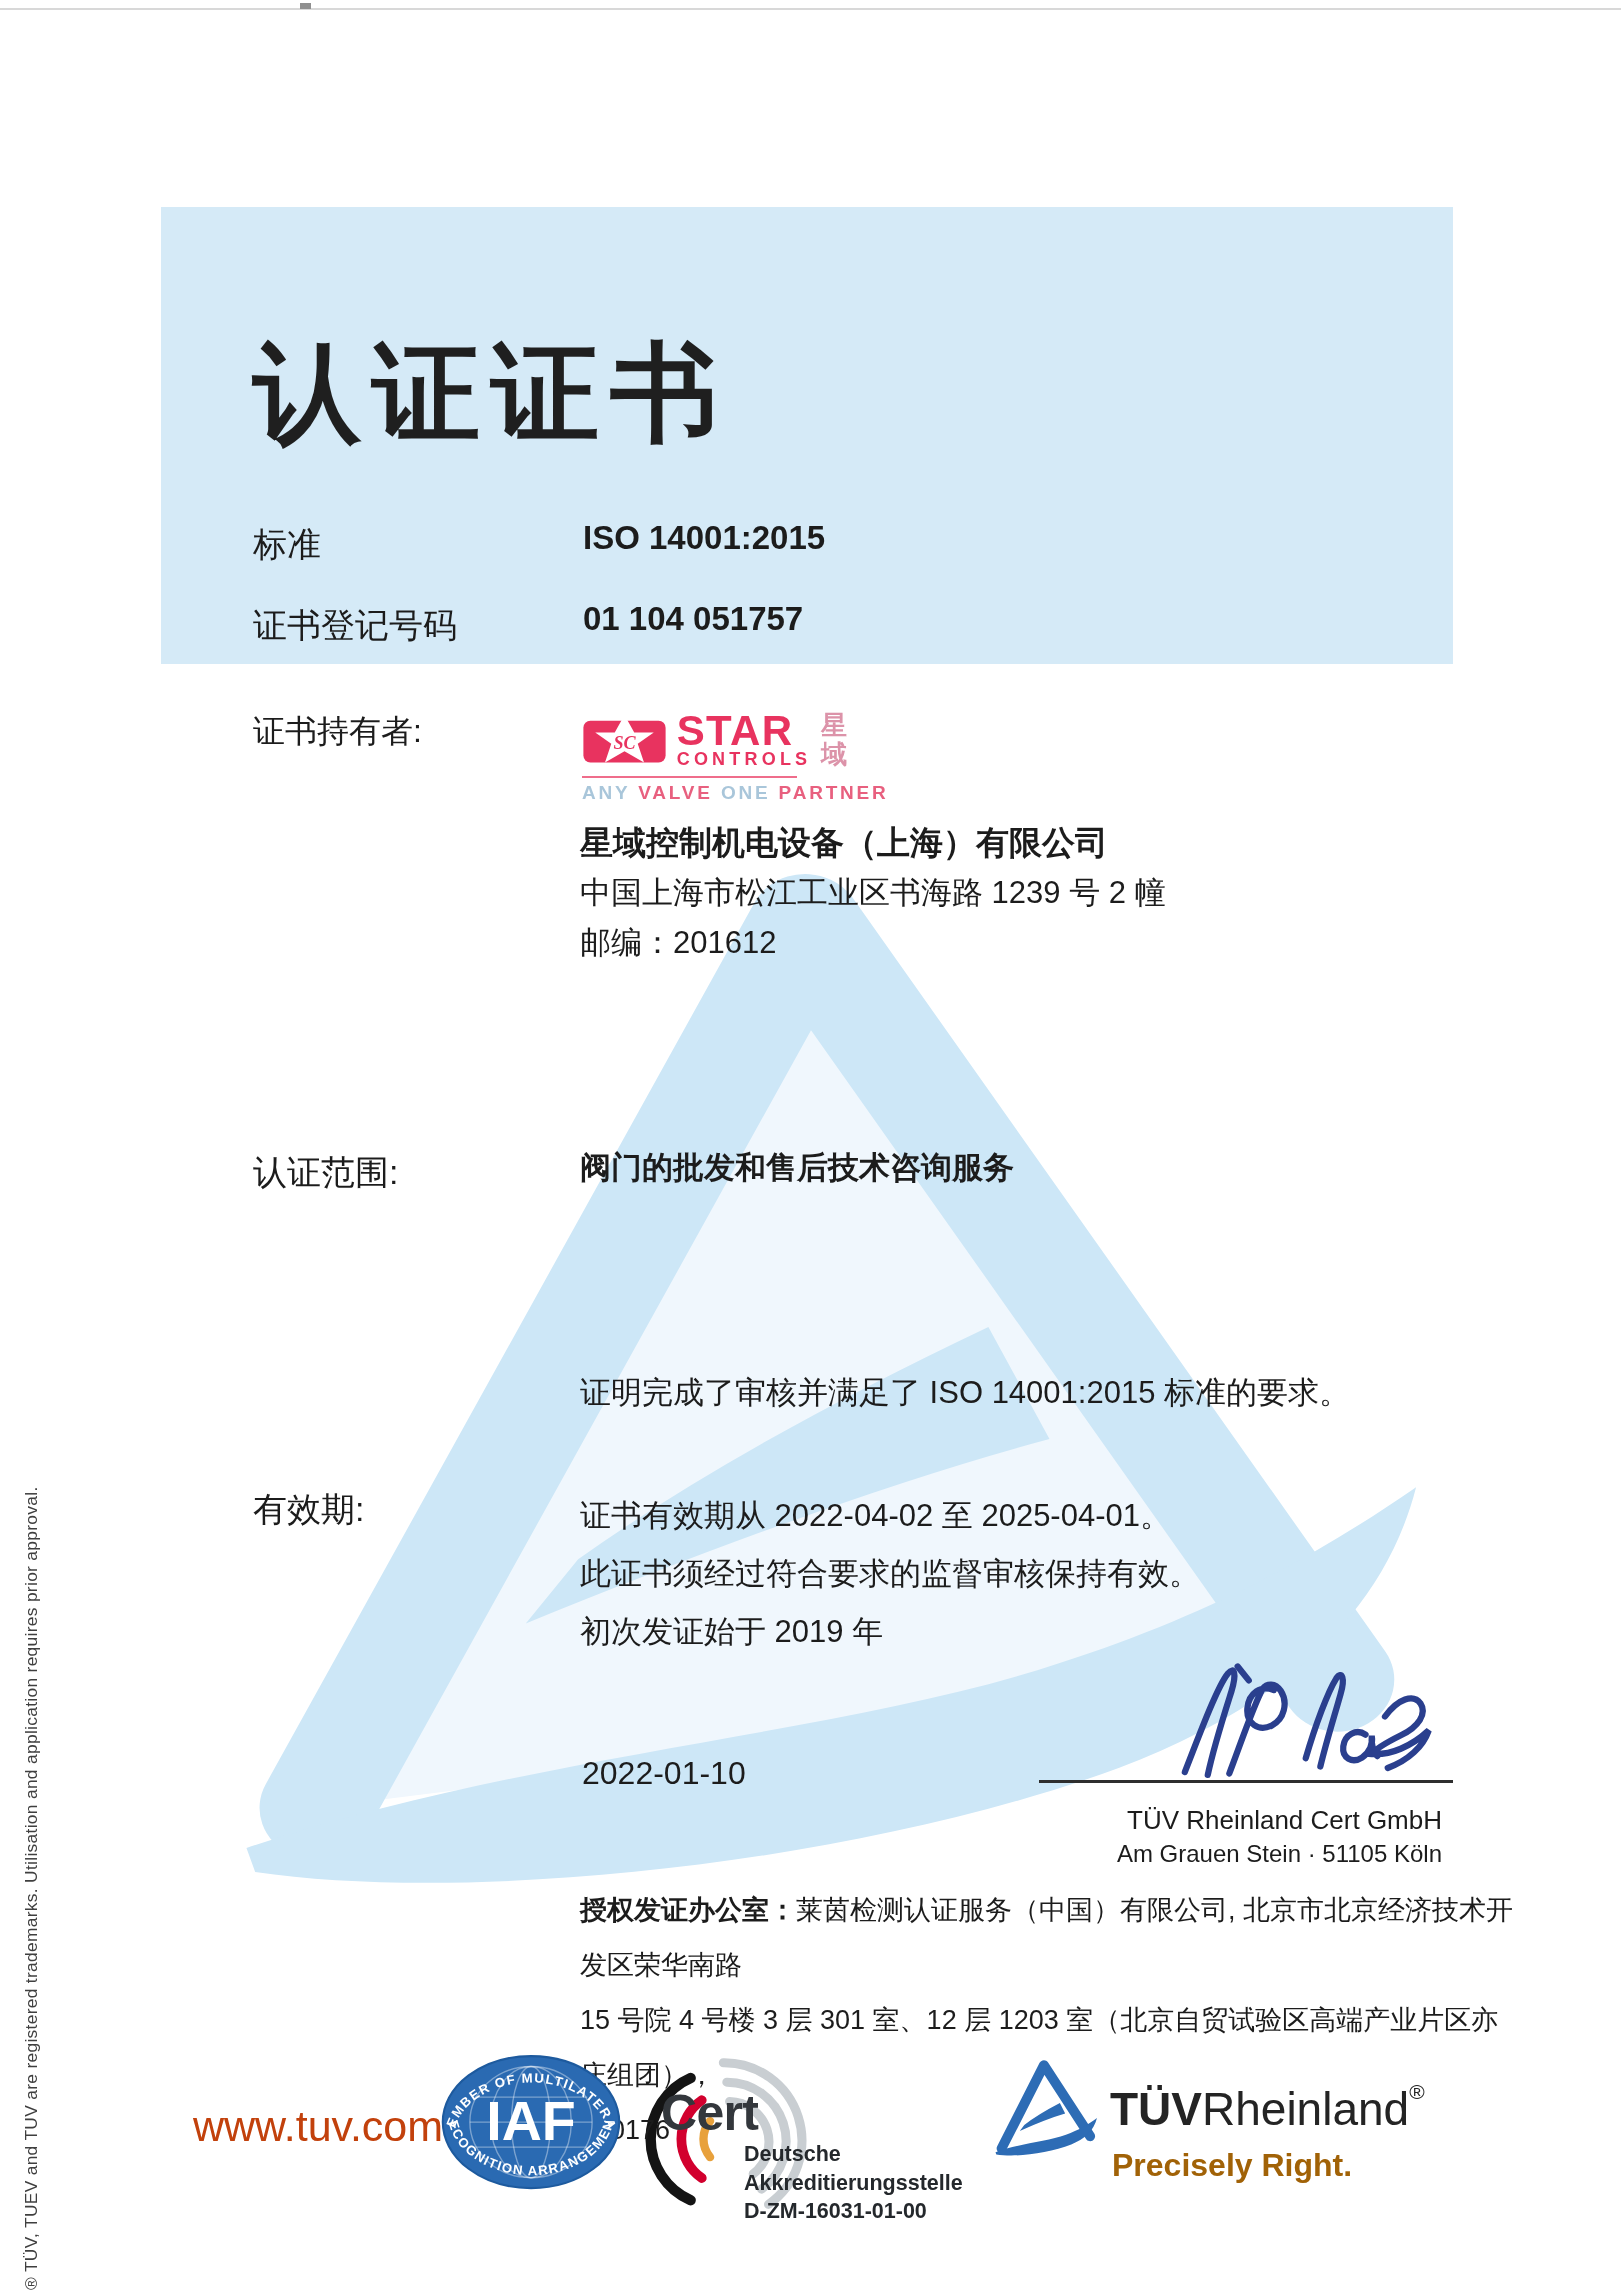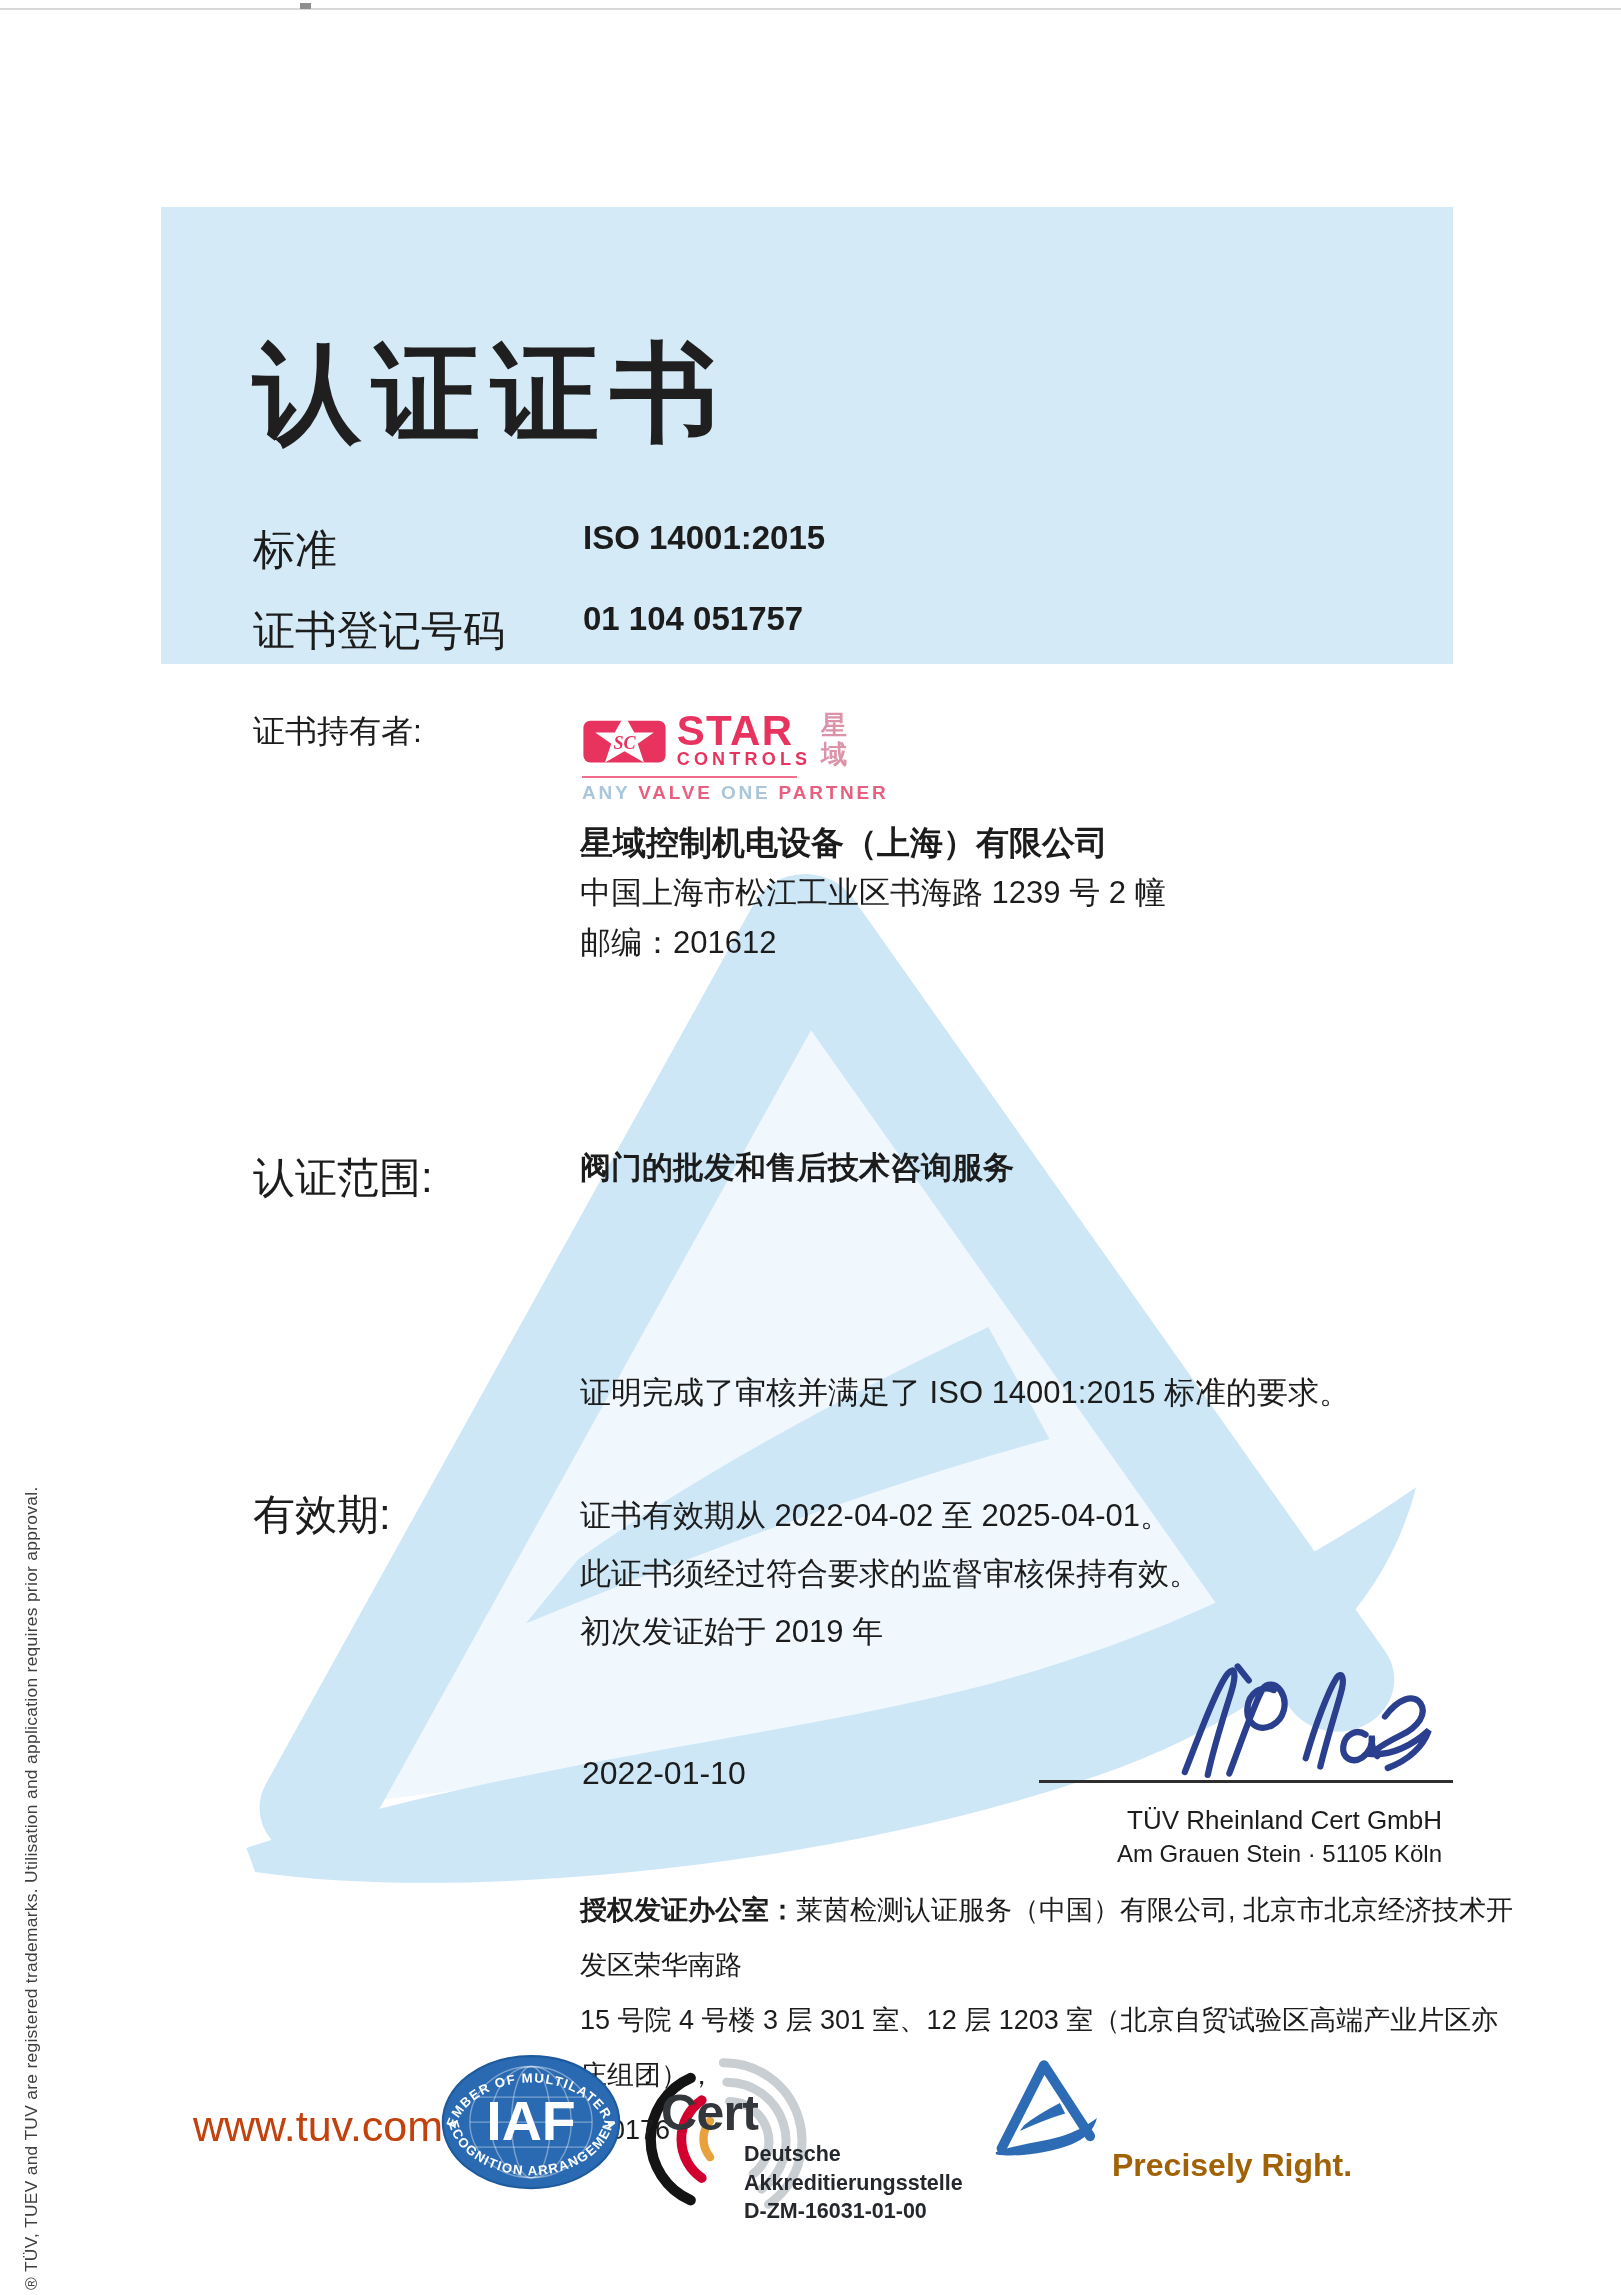--- a/index.html
+++ b/index.html
@@ -19,21 +19,21 @@
   
   .side-note{
     left:21px;top:2290px;width:892px;
     transform:rotate(-90deg);transform-origin:0 0;
     font-size:17.4px;color:#3f3f3f;letter-spacing:0.3px;white-space:nowrap;
   }
 
   
   .panel{left:161px;top:207px;width:1292px;height:457px;background:#d5eaf7;}
   .doc-title{left:253px;top:321px;font-size:108px;font-weight:700;letter-spacing:11px;color:#1f1f1f;z-index:2;}
-  .lbl{font-size:42px;color:#1c1c1c;z-index:2;}
+  .lbl{font-size:34px;color:#1c1c1c;z-index:2;}
   .val{font-size:33px;font-weight:700;color:#1c1c1c;z-index:2;}
   .standard-lbl{left:253px;top:522px;}
   .standard-val{left:583px;top:519px;}
   .regno-lbl{left:253px;top:603px;}
   .regno-val{left:583px;top:600px;}
 
   .holder-lbl{left:253px;top:710px;font-size:32px;}
 
   
   .star-logo{left:582px;top:715px;z-index:2;}
@@ -218,16 +218,17 @@
     <div>Deutsche</div>
     <div>Akkreditierungsstelle</div>
     <div>D-ZM-16031-01-00</div>
   </div>
 
   <svg class="abs tuv-tri" viewBox="0 0 140 130">
     <path d="M 10 119 L 66 9 L 127 103" fill="none" stroke="#2d6cb5" stroke-width="13" stroke-linejoin="round" stroke-linecap="round"></path>
     <path d="M 34 96 Q 70 80 94 73 L 87 59 Q 58 74 40 88 Z" fill="#2d6cb5"></path>
     <path d="M 2 124 C 35 112 70 110 95 101 C 112 95 124 88 136 79 C 132 96 119 107 102 114 C 72 126 28 131 3 127 Z" fill="#2d6cb5"></path>
   </svg>
+  <div class="abs tuv-brand"><span class="b">TÜV</span><span>Rheinland</span><span class="reg">®</span></div>
   <div class="abs tuv-slogan">Precisely Right.</div>
 
 </div>
 
 
 </body></html>

